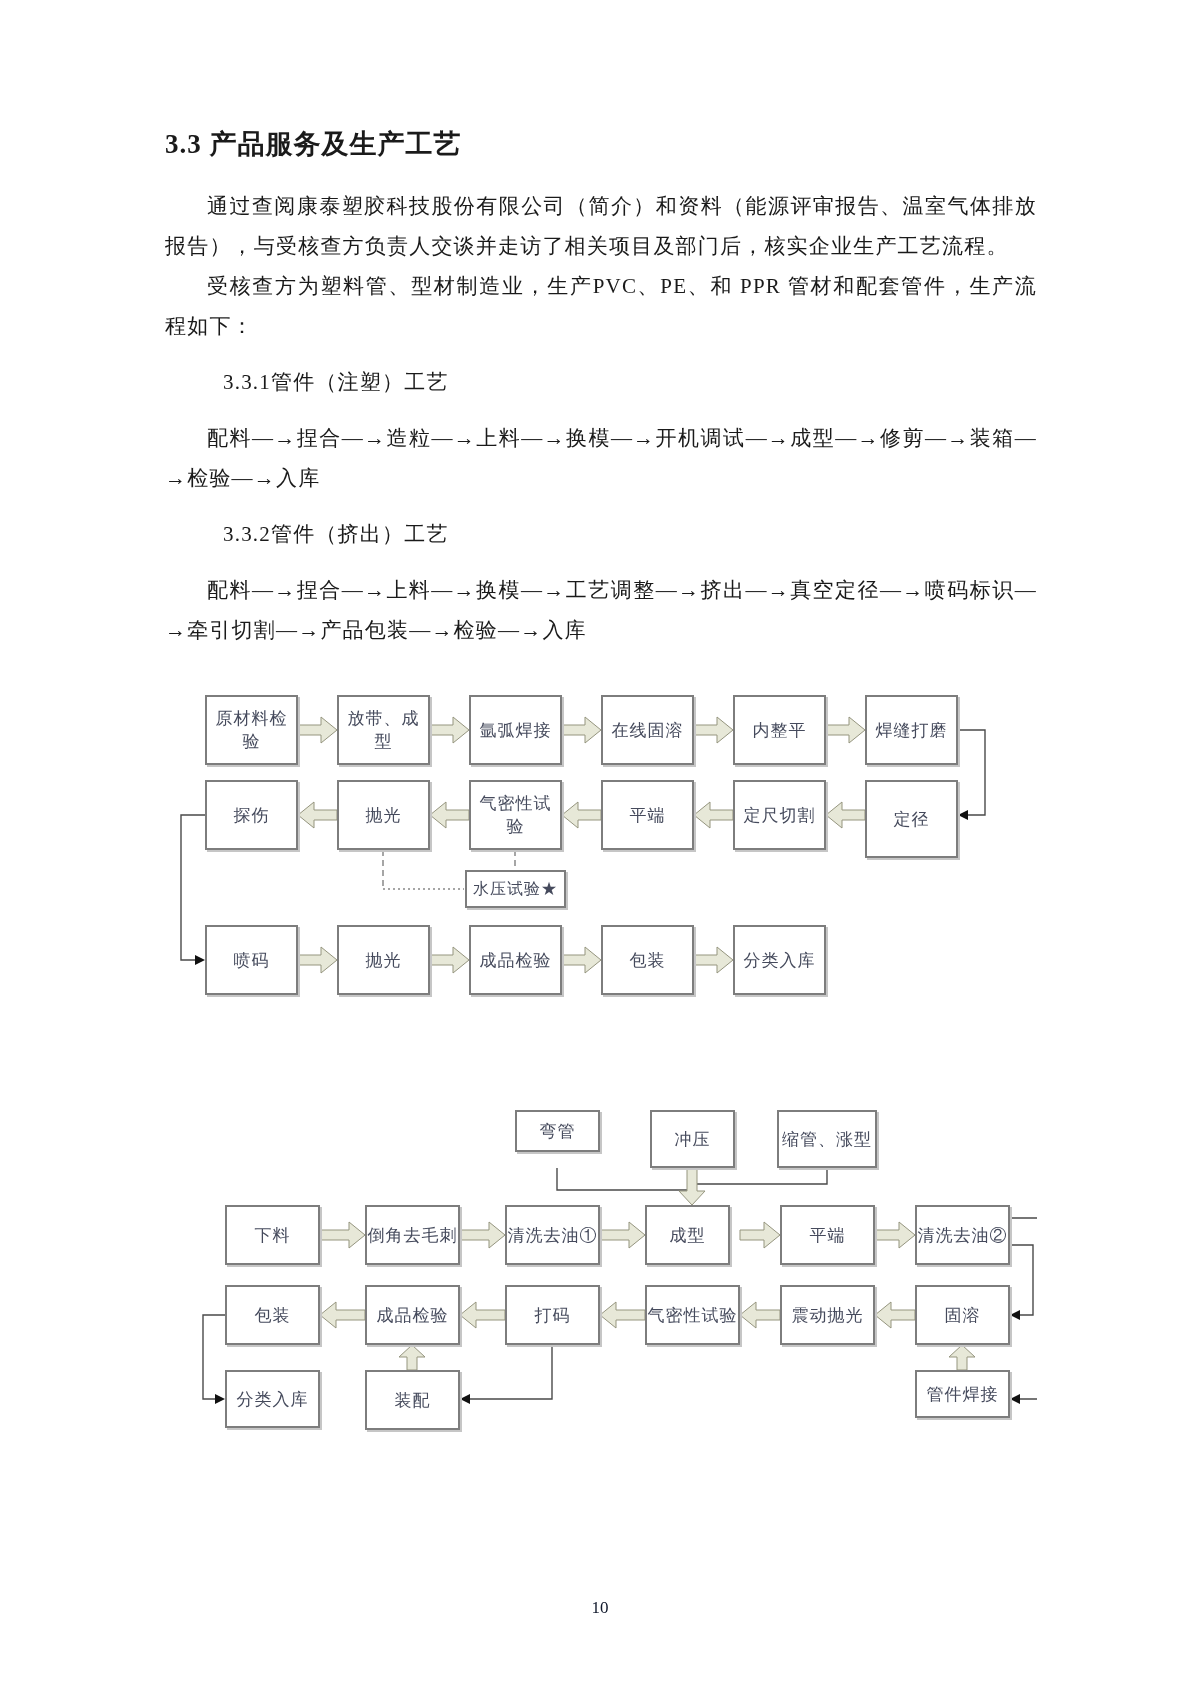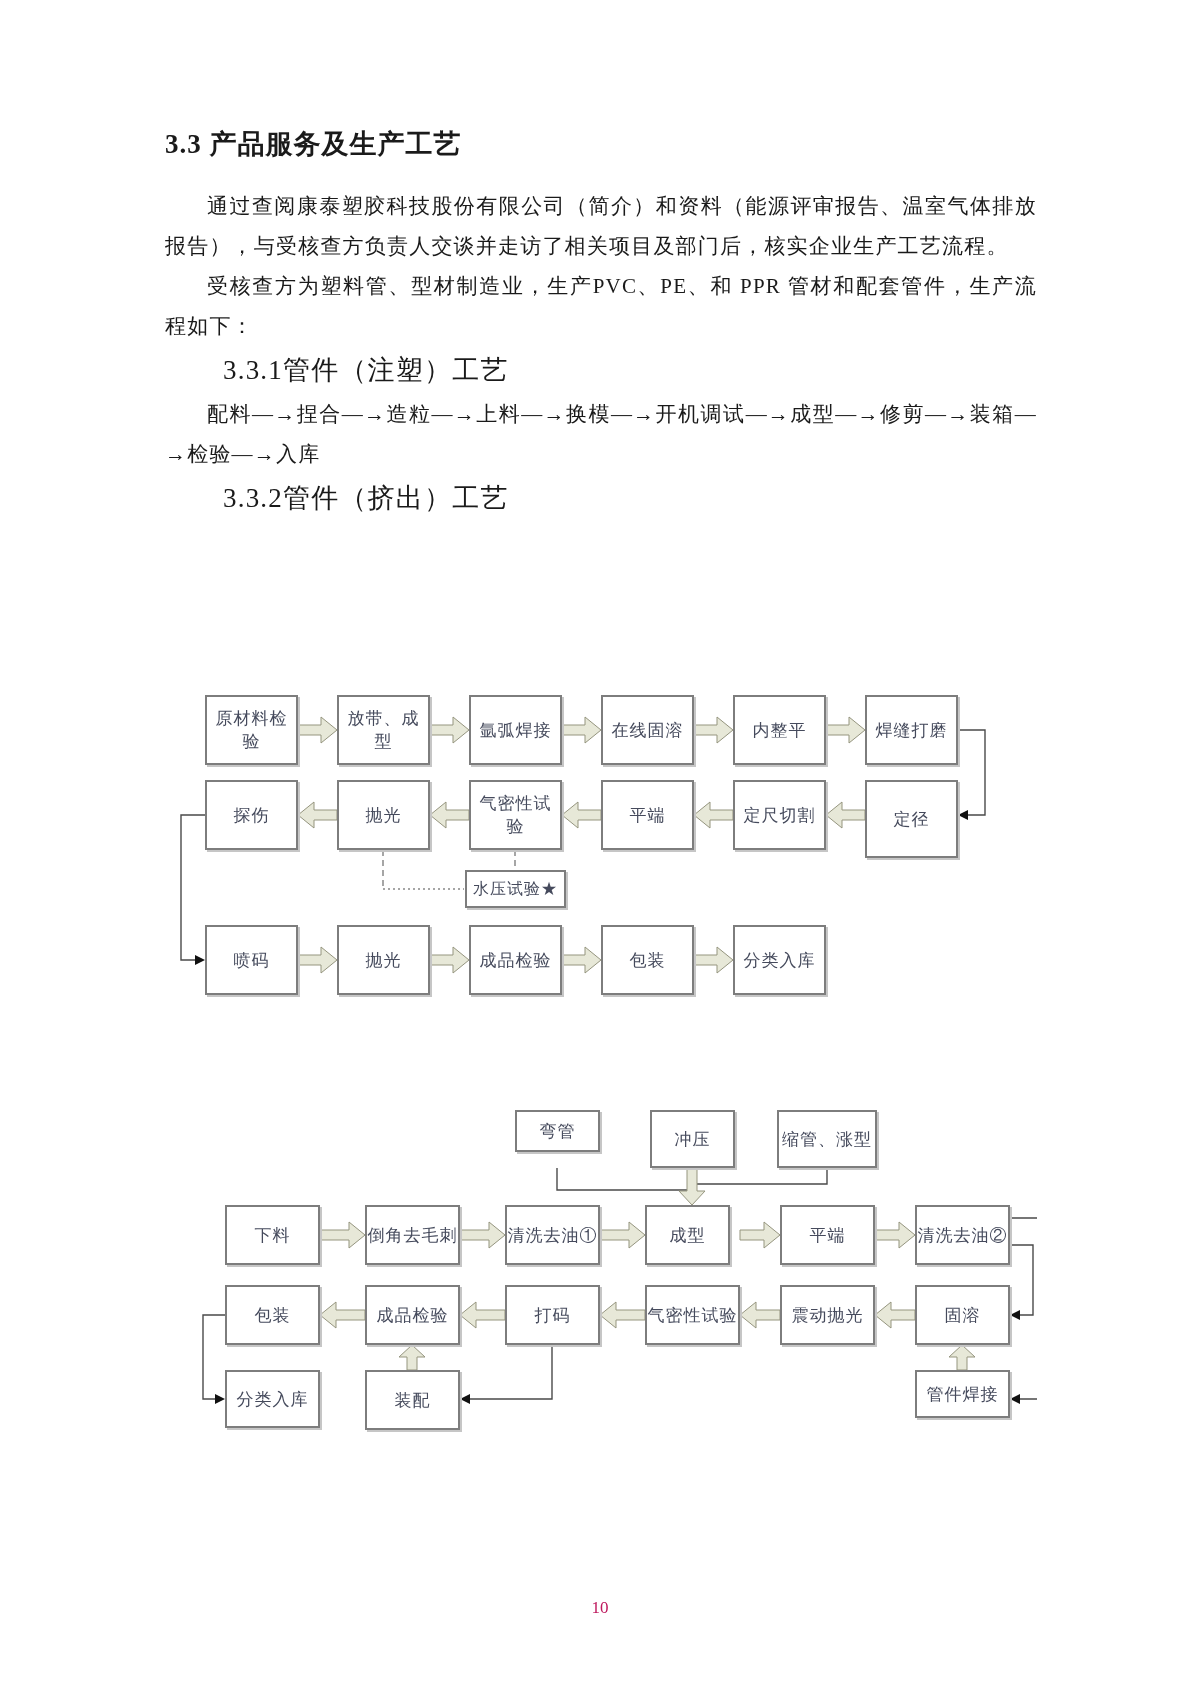--- a/index.html
+++ b/index.html
@@ -2,49 +2,50 @@
 <html><head>
 <meta charset="utf-8">
 <style>
   html,body{margin:0;padding:0;background:#888;}
   .page{position:relative;width:1200px;height:1696px;background:#fff;margin:0 auto;
         font-family:"Liberation Serif", serif;color:#1a1a1a;overflow:hidden;}
   .text-block{position:absolute;left:165px;top:126px;width:872px;}
   h1.doc-h1{font-size:27px;line-height:36px;margin:0 0 24px 0;font-weight:bold;letter-spacing:1px;}
   p.body{font-size:21px;line-height:40px;margin:0;text-align:justify;letter-spacing:1.2px;}
   p.indent{text-indent:2em;}
-  p.subhead{font-size:27px;line-height:40px;margin:4px;text-indent:2em;letter-spacing:1.2px;}
+  p.subhead{font-size:21px;line-height:40px;margin:16px;text-indent:2em;letter-spacing:1.2px;}
   .chart{position:absolute;left:165px;width:872px;}
   #chart1{top:685px;height:320px;}
   #chart2{top:1100px;height:340px;}
   .box{position:absolute;background:#fff;border:2px solid #7d7d7d;box-shadow:2px 2px 0 #c6c6c6;
        display:flex;align-items:center;justify-content:center;font-size:17px;color:#454a5c;
        letter-spacing:1px;box-sizing:border-box;text-align:center;}
   .smallbox{font-size:16px;}
   svg.overlay{position:absolute;left:0;top:0;pointer-events:none;}
   .conn{fill:none;stroke:#4a4a4a;stroke-width:1.4;}
   .blk{stroke:#95957f;stroke-width:1;}
   .head{fill:#111;}
   .dash{stroke:#777;stroke-width:1.3;stroke-dasharray:6 4;}
   .dot{stroke:#888;stroke-width:1.3;stroke-dasharray:2 3;}
   .h334{position:absolute;left:165px;top:1047px;width:872px;font-size:21px;letter-spacing:1.2px;text-indent:2em;}
-  .pagenum{position:absolute;left:0;top:1598px;width:1200px;text-align:center;font-size:17px;color:#be185d;}
+  .pagenum{position:absolute;left:0;top:1598px;width:1200px;text-align:center;font-size:17px;color:#0f172a;}
 </style>
 </head>
 <body>
 
 <div class="page">
 
   <div class="text-block">
     <h1 class="doc-h1">3.3 产品服务及生产工艺</h1>
     <p class="body indent">通过查阅康泰塑胶科技股份有限公司（简介）和资料（能源评审报告、温室气体排放报告），与受核查方负责人交谈并走访了相关项目及部门后，核实企业生产工艺流程。</p>
     <p class="body indent">受核查方为塑料管、型材制造业，生产PVC、PE、和 PPR 管材和配套管件，生产流程如下：</p>
     <p class="subhead">3.3.1管件（注塑）工艺</p>
     <p class="body indent">配料—→捏合—→造粒—→上料—→换模—→开机调试—→成型—→修剪—→装箱—→检验—→入库</p>
     <p class="subhead">3.3.2管件（挤出）工艺</p>
+    <p class="body indent">配料—→捏合—→上料—→换模—→工艺调整—→挤出—→真空定径—→喷码标识—→牵引切割—→产品包装—→检验—→入库</p>
   </div>
 
   <div class="chart" id="chart1">
     <svg class="overlay" width="872" height="320">
 
       <polygon class="blk" points="133,40 156,40 156,32 172,45 156,58 156,50 133,50" fill="#e7e8d8"></polygon>
       <polygon class="blk" points="265,40 288,40 288,32 304,45 288,58 288,50 265,50" fill="#e7e8d8"></polygon>
       <polygon class="blk" points="397,40 420,40 420,32 436,45 420,58 420,50 397,50" fill="#e7e8d8"></polygon>
       <polygon class="blk" points="529,40 552,40 552,32 568,45 552,58 552,50 529,50" fill="#e7e8d8"></polygon>
       <polygon class="blk" points="661,40 684,40 684,32 700,45 684,58 684,50 661,50" fill="#e7e8d8"></polygon>

